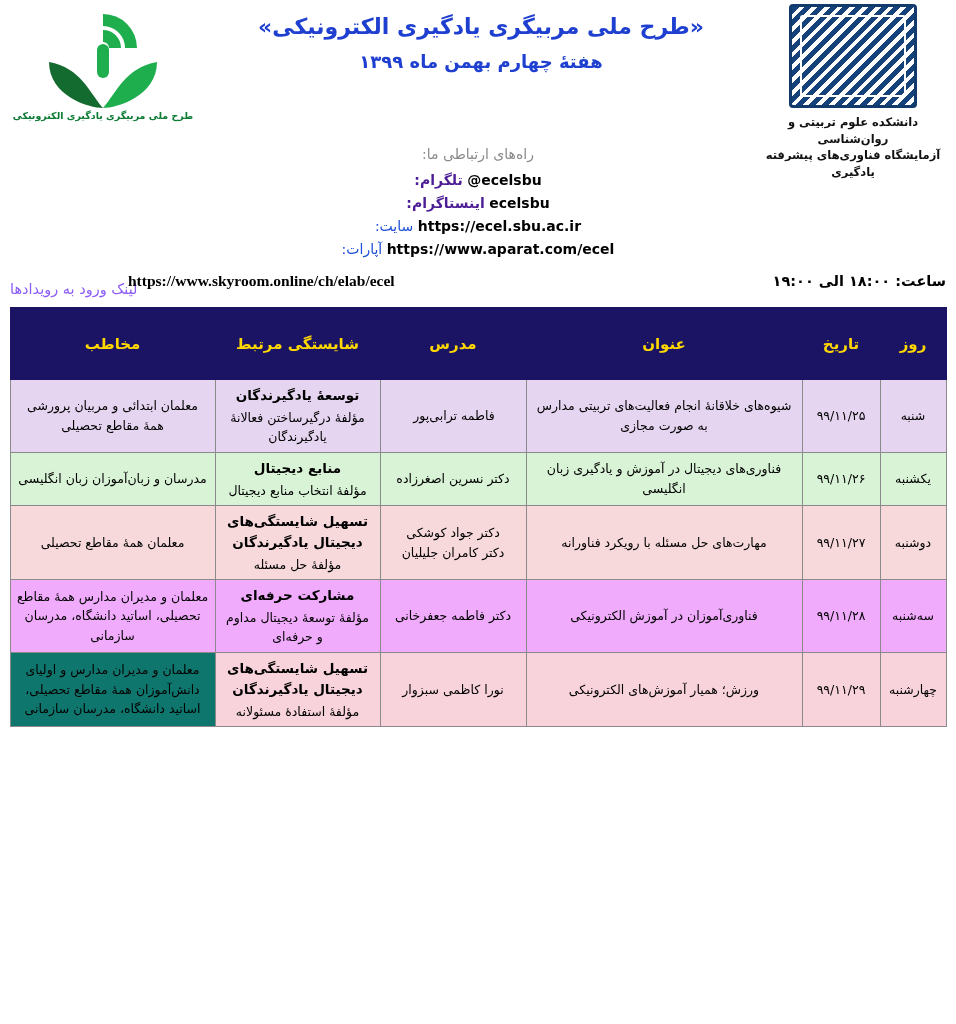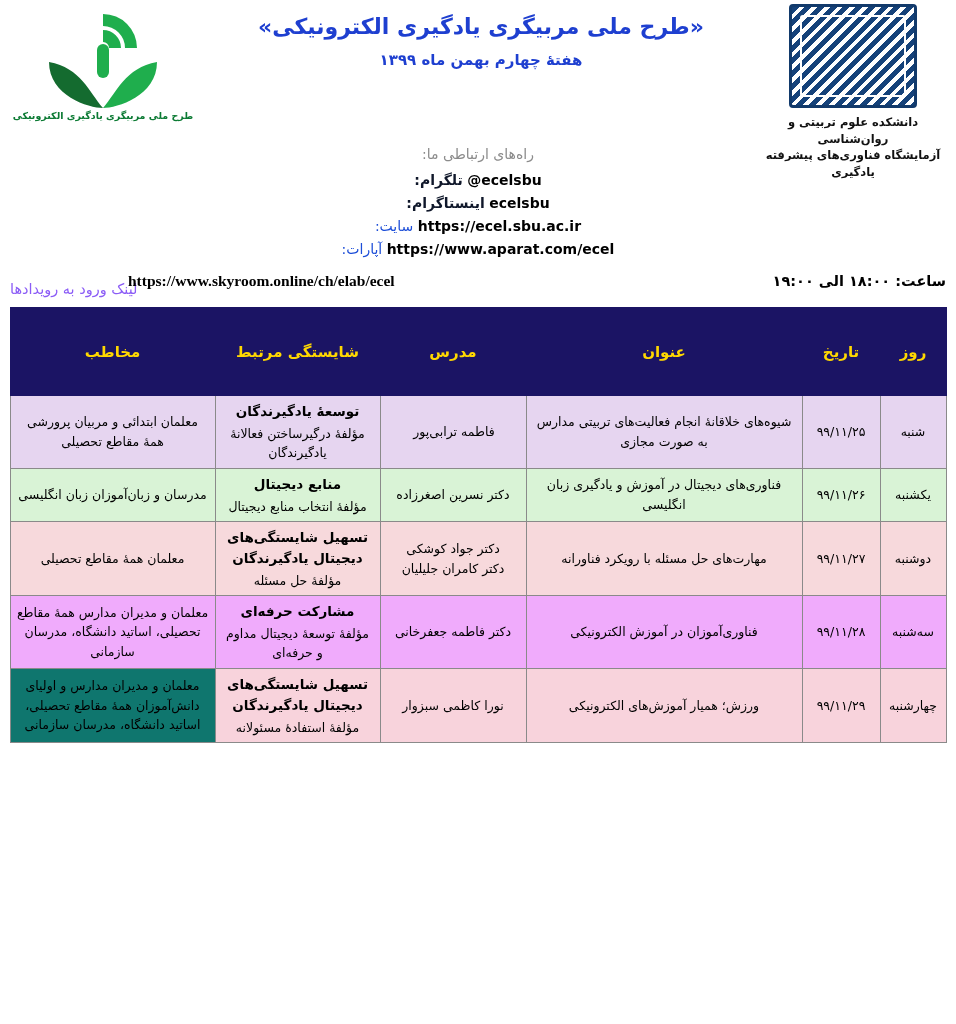--- a/index.html
+++ b/index.html
@@ -62,21 +62,21 @@
   }
   .main-title {
     color: #1e3fd0;
     font-size: 22px;
     font-weight: bold;
     letter-spacing: 0;
   }
   .sub-title {
     margin-top: 12px;
     color: #1e3fd0;
-    font-size: 15px;
+    font-size: 18px;
     font-weight: bold;
   }
 
   .logo-right {
     position: absolute;
     top: 4px; left: 8px;
     width: 190px;
     text-align: center;
   }
   .ecel-mark {
@@ -100,21 +100,21 @@
   .contact .intro {
     color: #8b8b8b;
     font-size: 14px;
     margin-bottom: 10px;
   }
   .contact .row {
     font-size: 14px;
     margin: 7px 0;
     direction: rtl;
   }
-  .contact .label { color: #0f172a; font-weight: bold; }
+  .contact .label { color: #4c1d95; font-weight: bold; }
   .contact .label.muted { color: #1d4ed8; font-weight: normal; }
   .contact .value {
     color: #000;
     font-weight: bold;
     direction: ltr;
     unicode-bidi: embed;
     display: inline-block;
   }
 
   
@@ -153,21 +153,21 @@
     width: 936px;
     margin: 0 auto;
     border-collapse: collapse;
     table-layout: fixed;
   }
   table.schedule th {
     background: #1b1464;
     color: #ffd800;
     font-size: 15px;
     font-weight: bold;
-    height: 88px;
+    height: 72px;
     border: 1px solid #1b1464;
     text-align: center;
   }
   table.schedule td {
     border: 1px solid #8a8a8a;
     text-align: center;
     vertical-align: middle;
     font-size: 12.5px;
     line-height: 1.55;
     color: #000;

